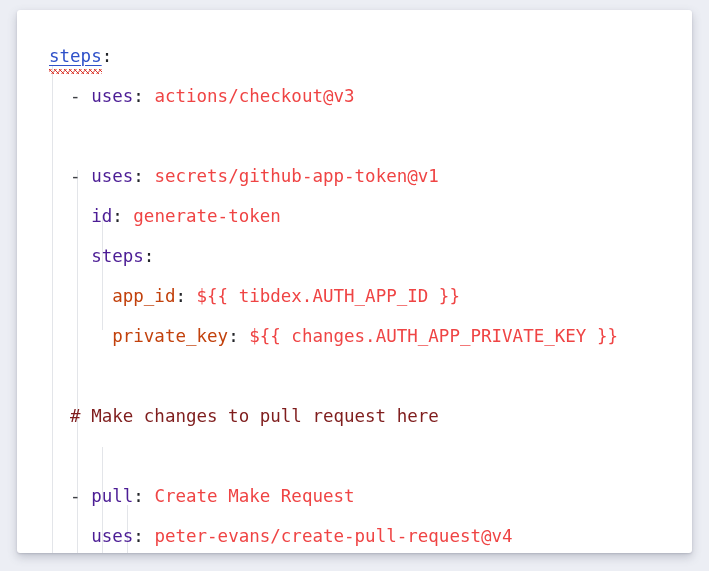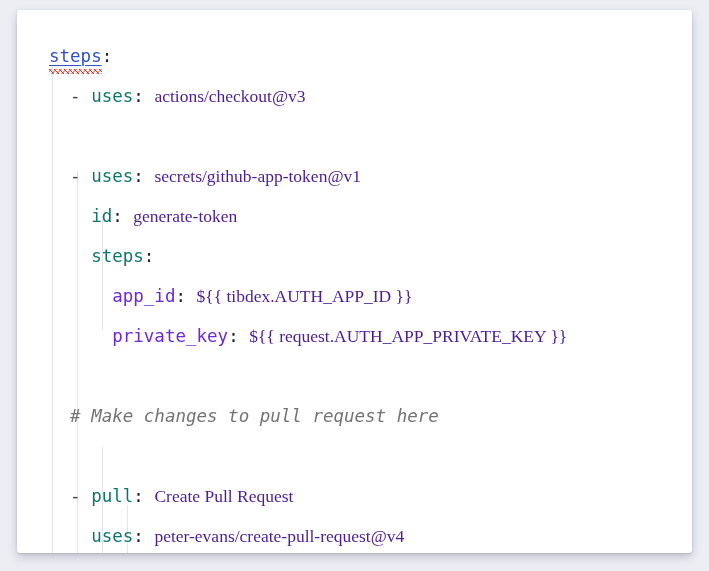--- a/index.html
+++ b/index.html
@@ -59,26 +59,26 @@
     width: 100%;
     height: 40px;
     line-height: 40px;
     font-size: 17.5px;
     letter-spacing: 0px;
     white-space: pre;
     color: #222428;
   }
   .code-line .ind { color: transparent; }
 
-  .tok-key        { color: #0f766e; }
-  .tok-key-light  { color: #6d28d9; text-align: center; }
-  .tok-plain      { color: #4c1d95; font-family: Liberation Serif, serif; }
+  .tok-key        { color: #4c1d95; }
+  .tok-key-light  { color: #c2410c; text-align: center; }
+  .tok-plain      { color: #ef4444; }
   .tok-punct      { color: #232529; }
   .tok-dash       { color: #3e4045; }
-  .tok-comment    { color: #737373; font-style: italic; }
+  .tok-comment    { color: #7f1d1d; }
 
   
   .tok-root {
     color: #2f51c9;
     position: relative;
     text-decoration: underline;
     text-decoration-color: #2f51c9;
     text-decoration-thickness: 1px;
     text-underline-offset: 3px;
   }
@@ -112,21 +112,21 @@
         <div class="indent-guide" style="left: 110px; top: 495px; height: 48px;"></div>
       </div>
     <div id="code-lines">
         <div class="code-line" style="top: 26px; padding-left: 32px;"><span class="tok-root">steps<span class="squiggle"></span></span><span class="tok-punct">:</span></div>
         <div class="code-line" style="top: 66px; padding-left: 32px;"><span class="ind">  </span><span class="tok-dash">- </span><span class="tok-key">uses</span><span class="tok-punct">: </span><span class="tok-plain">actions/checkout@v3</span></div>
         <div class="code-line" style="top: 106px; padding-left: 32px;">&nbsp;</div>
         <div class="code-line" style="top: 146px; padding-left: 32px;"><span class="ind">  </span><span class="tok-dash">- </span><span class="tok-key">uses</span><span class="tok-punct">: </span><span class="tok-plain">secrets/github-app-token@v1</span></div>
         <div class="code-line" style="top: 186px; padding-left: 32px;"><span class="ind">    </span><span class="tok-key">id</span><span class="tok-punct">: </span><span class="tok-plain">generate-token</span></div>
         <div class="code-line" style="top: 226px; padding-left: 32px;"><span class="ind">    </span><span class="tok-key">steps</span><span class="tok-punct">:</span></div>
         <div class="code-line" style="top: 266px; padding-left: 32px;"><span class="ind">      </span><span class="tok-key-light">app_id</span><span class="tok-punct">: </span><span class="tok-plain">${{ tibdex.AUTH_APP_ID }}</span></div>
-        <div class="code-line" style="top: 306px; padding-left: 32px;"><span class="ind">      </span><span class="tok-key-light">private_key</span><span class="tok-punct">: </span><span class="tok-plain">${{ request.AUTH_APP_PRIVATE_KEY }}</span></div>
+        <div class="code-line" style="top: 306px; padding-left: 32px;"><span class="ind">      </span><span class="tok-key-light">private_key</span><span class="tok-punct">: </span><span class="tok-plain">${{ changes.AUTH_APP_PRIVATE_KEY }}</span></div>
         <div class="code-line" style="top: 346px; padding-left: 32px;">&nbsp;</div>
         <div class="code-line" style="top: 386px; padding-left: 32px;"><span class="ind">  </span><span class="tok-comment"># Make changes to pull request here</span></div>
         <div class="code-line" style="top: 426px; padding-left: 32px;">&nbsp;</div>
-        <div class="code-line" style="top: 466px; padding-left: 32px;"><span class="ind">  </span><span class="tok-dash">- </span><span class="tok-key">pull</span><span class="tok-punct">: </span><span class="tok-plain">Create Pull Request</span></div>
+        <div class="code-line" style="top: 466px; padding-left: 32px;"><span class="ind">  </span><span class="tok-dash">- </span><span class="tok-key">pull</span><span class="tok-punct">: </span><span class="tok-plain">Create Make Request</span></div>
         <div class="code-line" style="top: 506px; padding-left: 32px;"><span class="ind">    </span><span class="tok-key">uses</span><span class="tok-punct">: </span><span class="tok-plain">peter-evans/create-pull-request@v4</span></div>
       </div>
   </div>
 </div>
 
 </body></html>

